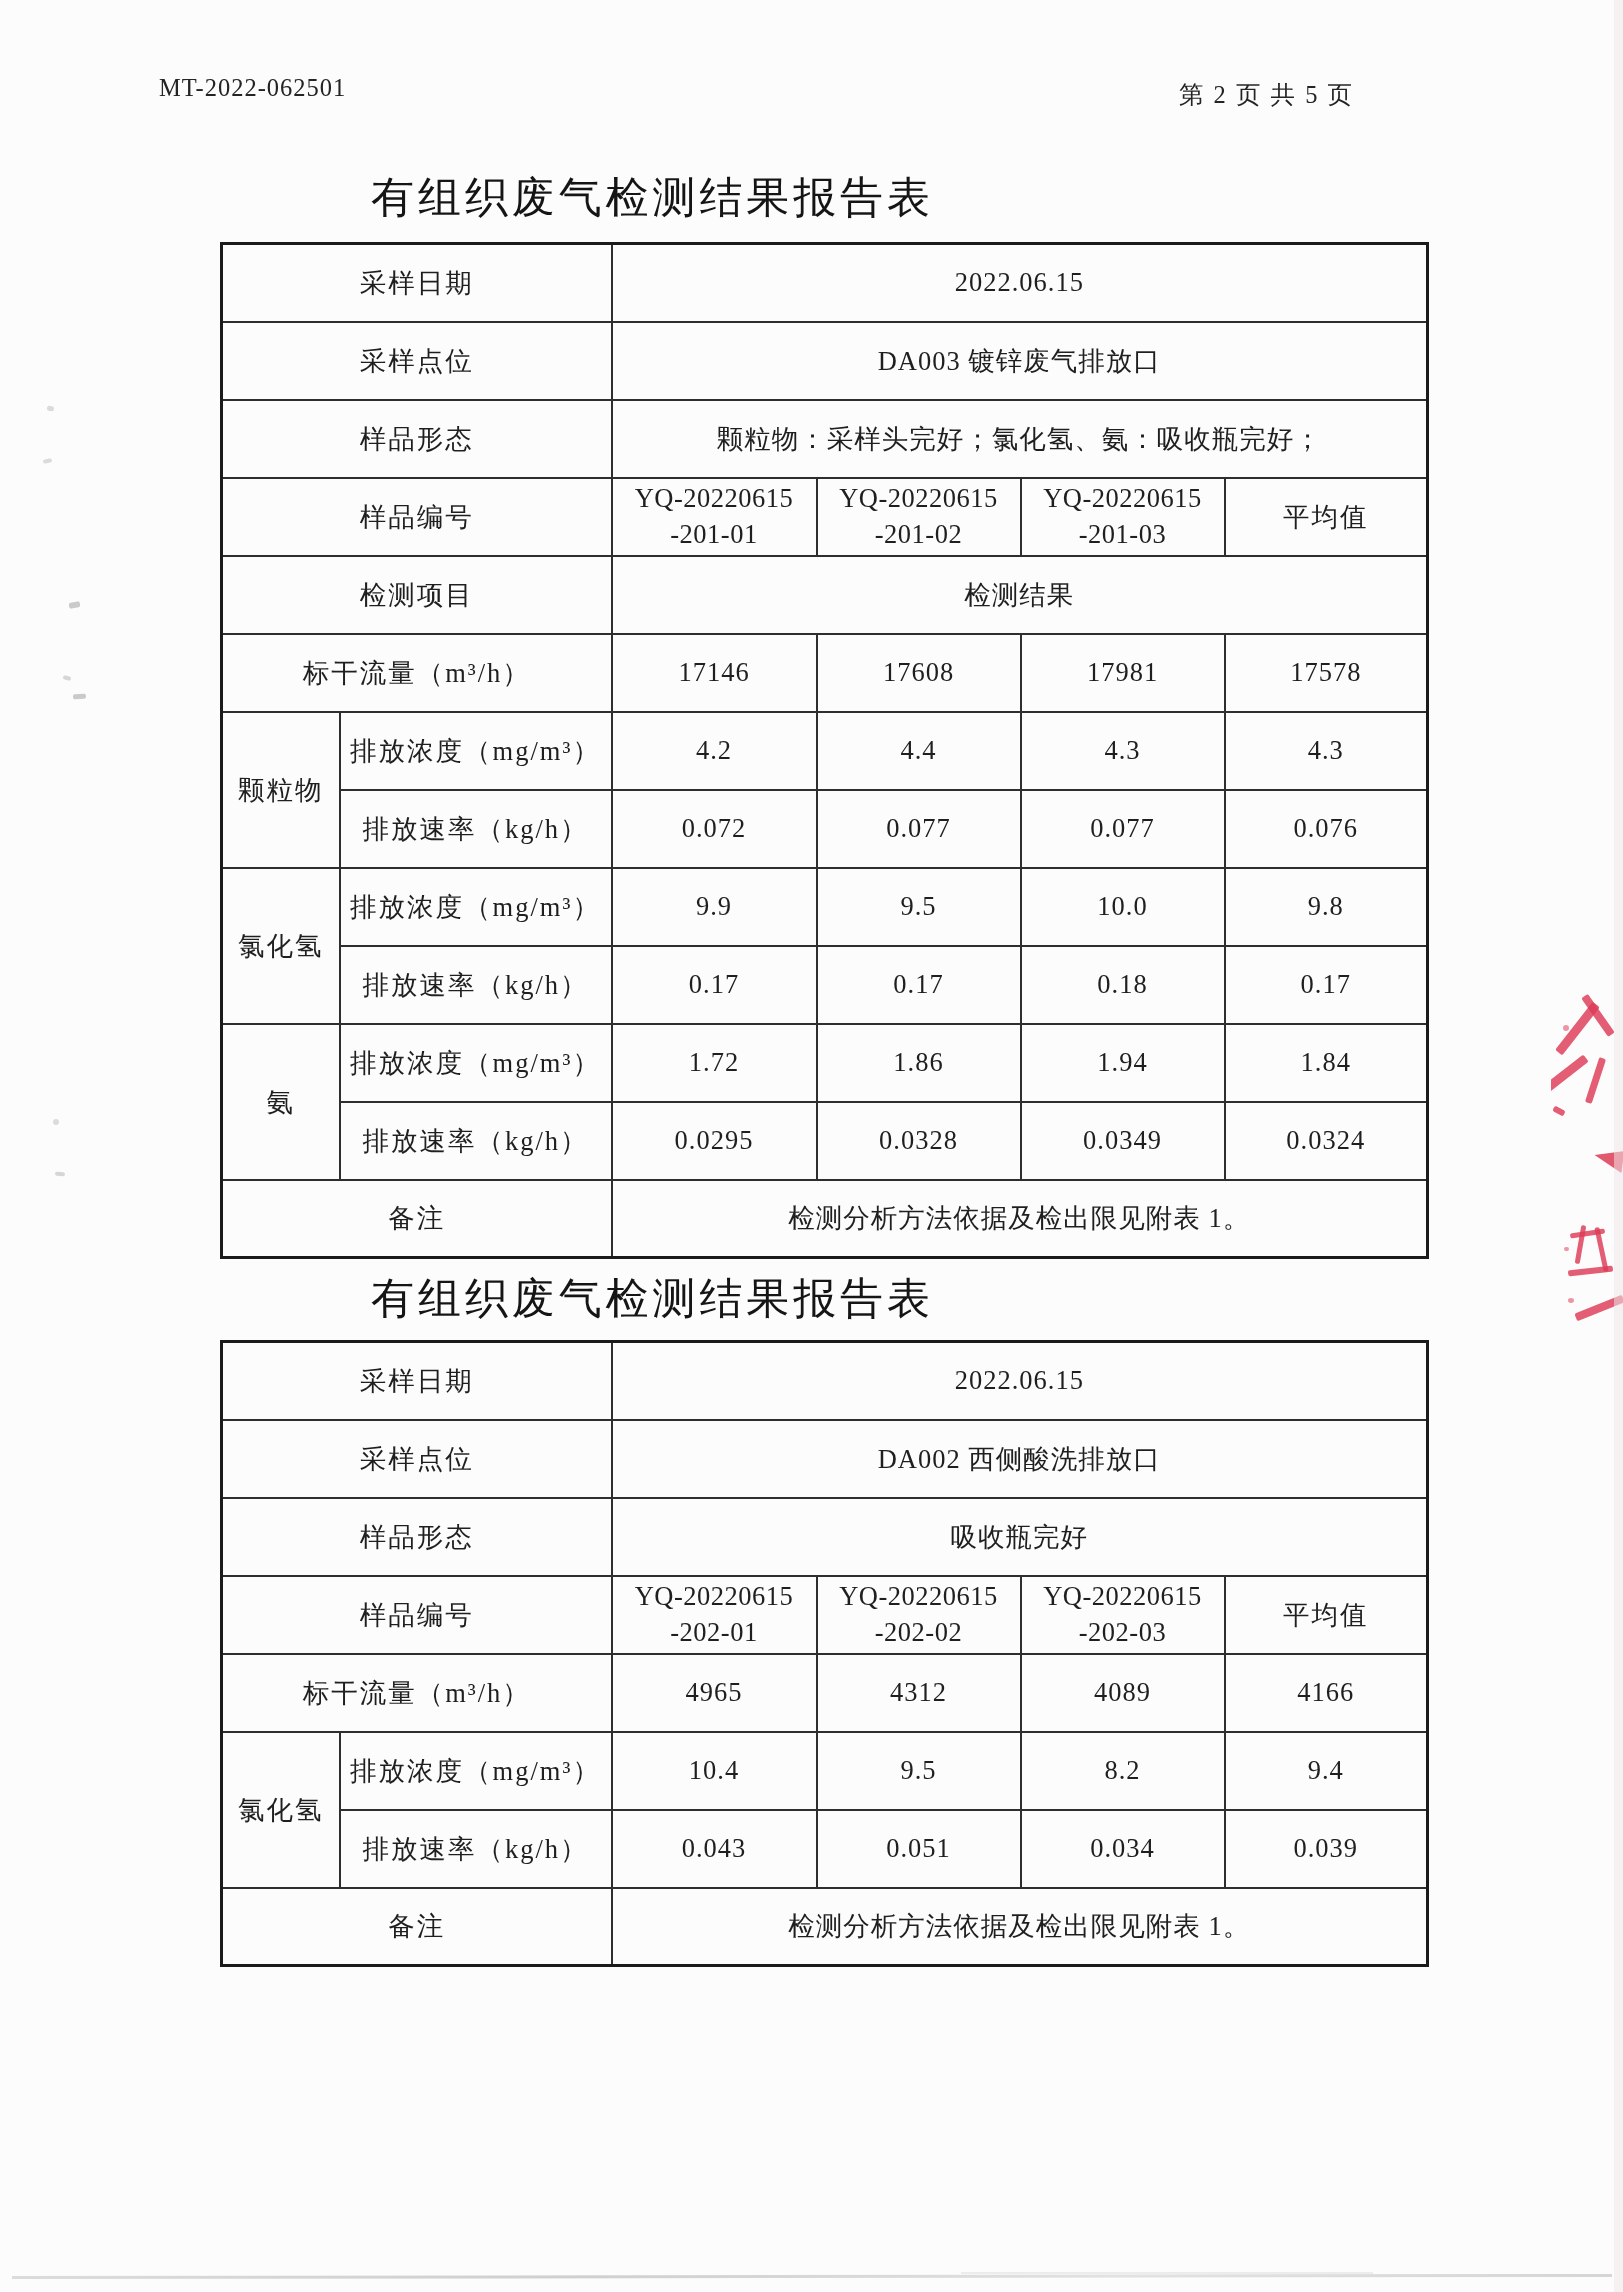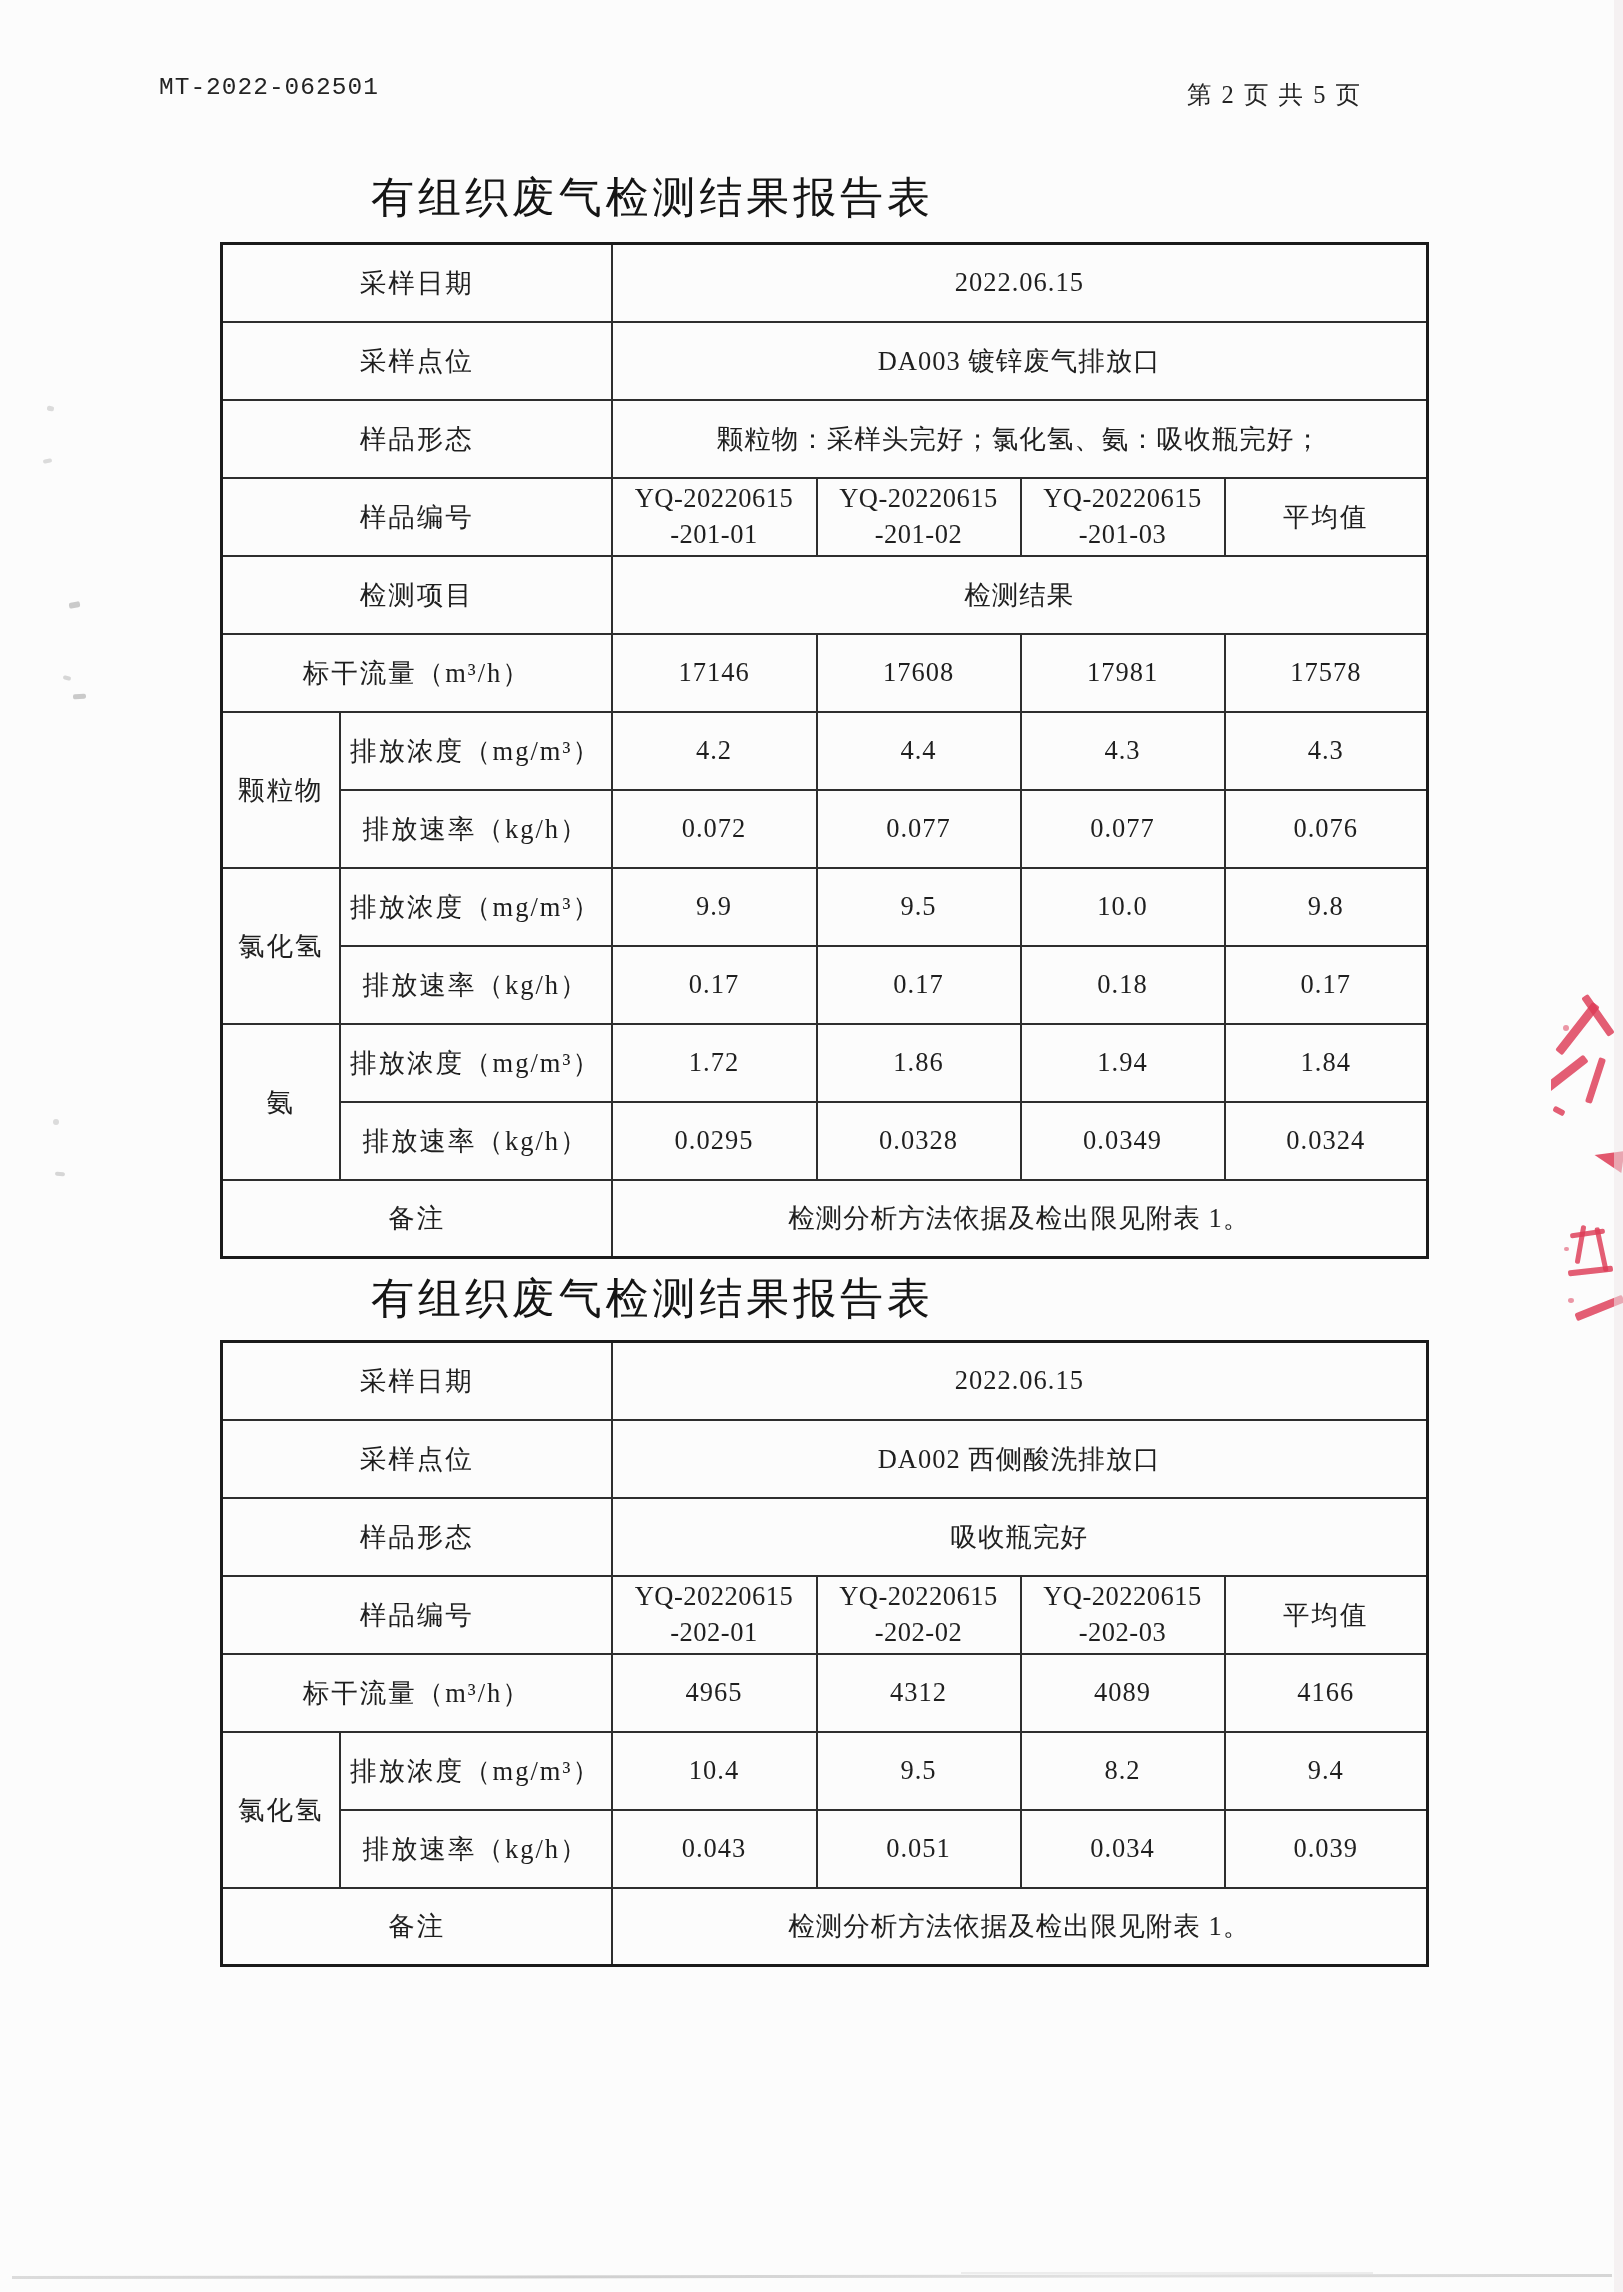--- a/index.html
+++ b/index.html
@@ -1,22 +1,22 @@
 <!DOCTYPE html>
 <html><head>
 <meta charset="utf-8">
 <style>
   html,body{margin:0;padding:0;background:#e8e8e8;}
   .page{
     position:relative; width:1623px; height:2293px;
     background:#fcfcfc; overflow:hidden;
     font-family:"Liberation Serif", serif; color:#1f1f1f;
   }
-  .hdr-left{position:absolute; left:159px; top:74px; font-size:24.5px; letter-spacing:1px; color:#242424;font-family:Liberation Mono, monospace;}
-  .hdr-right{position:absolute; right:261px; top:78px; font-size:24.5px; letter-spacing:2px; color:#242424;}
+  .hdr-left{position:absolute; left:159px; top:74px; font-size:24.5px; letter-spacing:1px; color:#242424;}
+  .hdr-right{position:absolute; right:269px; top:78px; font-size:24.5px; letter-spacing:2px; color:#242424;}
   .doc-title{
     position:absolute; left:0; width:1305px; text-align:center;
     font-size:43px; letter-spacing:3.9px; color:#151515; font-weight:500;
   }
   .t1-title{top:169px;}
   .t2-title{top:1270px;}
   table.report{
     position:absolute; left:220px; width:1206px;
     border-collapse:collapse; table-layout:fixed;
     border:3.9px solid #1b1b1b;

